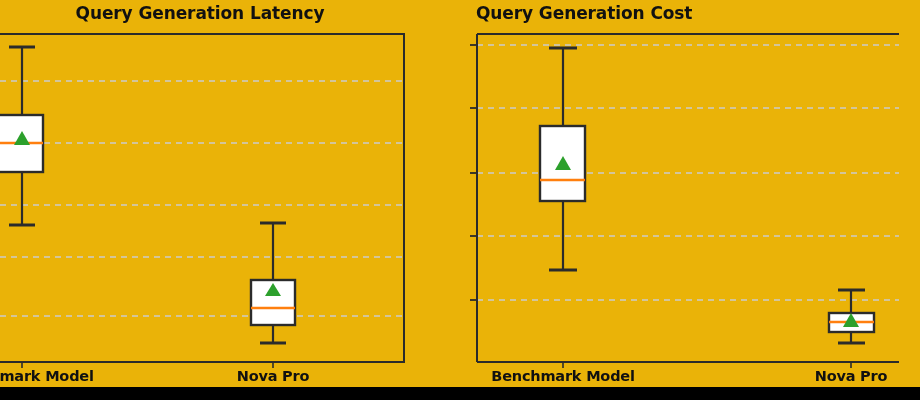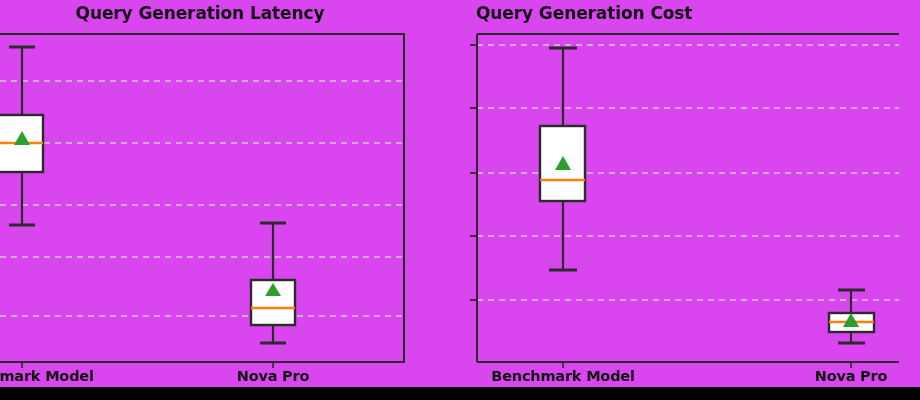--- a/index.html
+++ b/index.html
@@ -10,21 +10,21 @@
   body {
     width: 920px;
     height: 400px;
     overflow: hidden;
     font-family: "DejaVu Sans", sans-serif;
   }
   #root {
     position: relative;
     width: 920px;
     height: 400px;
-    background: #d946ef;
+    background: #eab308;
     overflow: hidden;
   }
   .panel {
     position: absolute;
     top: 0;
     height: 400px;
   }
   #panel-latency { left: 0; width: 460px; }
   #panel-cost { left: 439px; width: 460px; }
 

